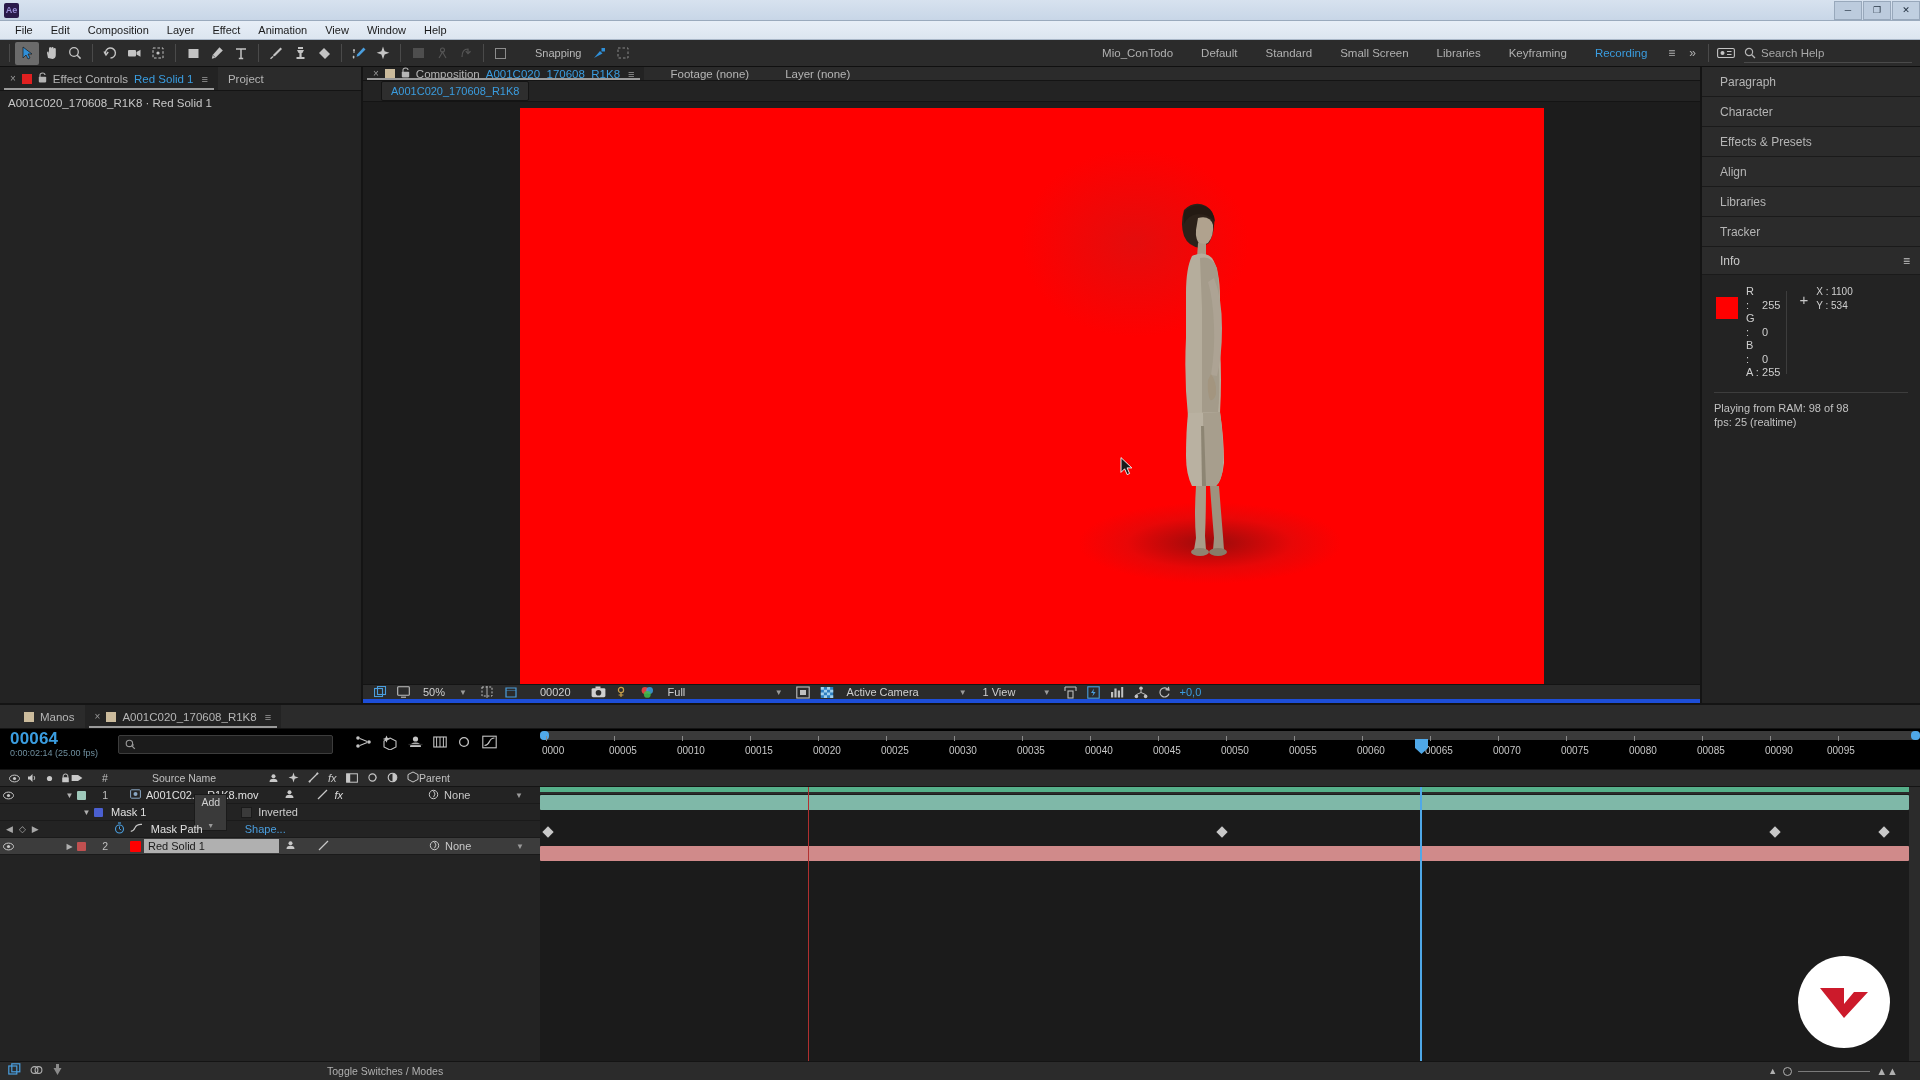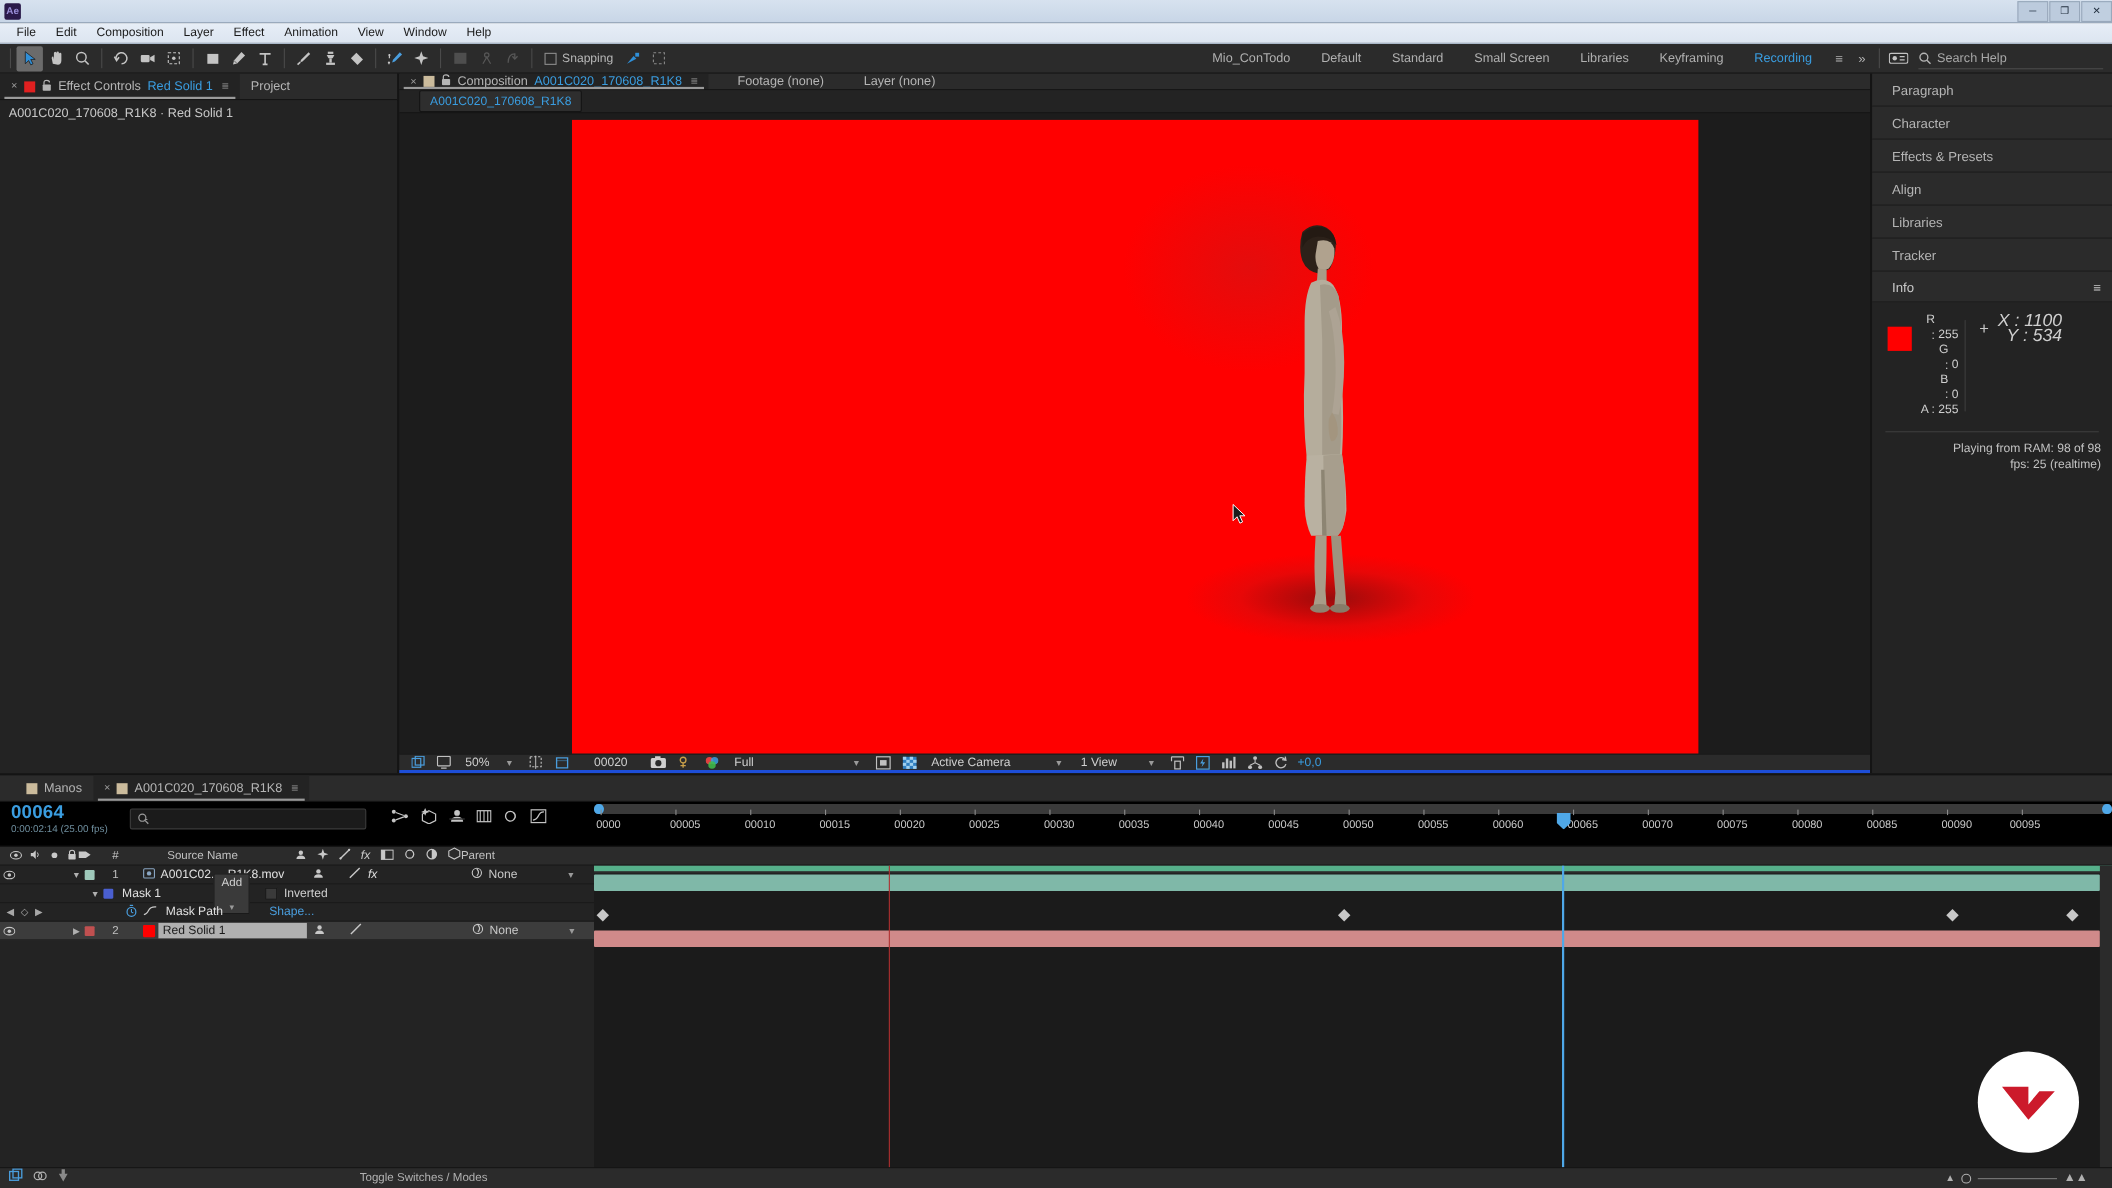--- a/index.html
+++ b/index.html
@@ -49,21 +49,21 @@
   }
   .tool {
     width: 24px; height: 23px; display: flex; align-items: center; justify-content: center;
     color: #c4c4c4;
   }
   .tool.active { background: #6b6b6b; border-radius: 2px; color: #fff; }
   .tool svg { display: block; }
   .tsep { width: 1px; height: 18px; background: #4a4a4a; margin: 0 5px; }
   .snapbox { display: flex; align-items: center; gap: 5px; margin-left: 6px; }
   .snapbox .cbx { width: 11px; height: 11px; border: 1px solid #8c8c8c; background: #2b2b2b; }
-  .snapbox .lbl { font-size: 11px; color: #b8b8b8; }
+  .snapbox .lbl { font-size: 11px; color: #b8b8b8; margin-left: 24px; }
   .ws-area { margin-left: auto; display: flex; align-items: center; height: 27px; }
   .ws-item { font-size: 11.5px; color: #b0b0b0; padding: 0 14px; line-height: 27px; }
   .ws-item.rec { color: #3a9de0; }
   .ws-icon { color: #b0b0b0; padding: 0 7px; font-size: 12px; }
   .srch-wrap {
     display: flex; align-items: center; gap: 5px; margin-left: 6px; margin-right: 8px;
     width: 168px; height: 19px; border-bottom: 1px solid #4a4a4a;
   }
   .srch-wrap .ph { font-size: 11.5px; color: #a8a8a8; }
 
@@ -133,29 +133,29 @@
   .rp-row {
     height: 30px; flex: 0 0 30px; display: flex; align-items: center;
     font-size: 12px; color: #b5b5b5; padding-left: 18px;
     border-bottom: 1px solid #1a1a1a; background: #2b2b2b;
   }
   .rp-info-hdr {
     height: 28px; flex:0 0 28px; display: flex; align-items: center; justify-content: space-between;
     font-size: 12px; color: #c8c8c8; padding: 0 10px 0 18px; background: #2b2b2b;
     border-bottom: 1px solid #1a1a1a;
   }
-  .info-body { background: #232323; padding: 10px 10px 6px 10px; flex: 1 1 auto; text-align: right; }
+  .info-body { background: #232323; padding: 10px 10px 6px 10px; flex: 1 1 auto; }
   .info-grid { display: flex; align-items: flex-start; }
   .info-swatch { width: 22px; height: 22px; background: #ff0000; margin: 12px 8px 0 4px; flex: 0 0 22px; }
   .rgba { font-size: 11px; color: #cfcfcf; line-height: 13.5px; }
   .rgba span.k { display: inline-block; width: 13px; }
   .info-div { width: 1px; align-self: stretch; background: #3d3d3d; margin: 6px 12px 6px 6px; }
   .xy-wrap { display: flex; align-items: center; gap: 8px; }
   .plus-ico { font-size: 15px; color: #c8c8c8; }
-  .xy { font-size: 16px; color: #cfcfcf; line-height: 14px; font-style: italic; }
+  .xy { font-size: 10px; color: #cfcfcf; line-height: 14px; }
   .info-hr { height: 1px; background: #3d3d3d; margin: 12px 2px 8px 2px; }
   .ram-txt { font-size: 11px; color: #c2c2c2; line-height: 14.5px; padding-left: 2px; }
 
   
   .timeline { flex: 0 0 377px; height: 377px; background: #232323; display: flex; flex-direction: column; border-top: 2px solid #141414; }
   .tl-tabs { height: 24px; background: #2b2b2b; display: flex; align-items: stretch; border-bottom: 1px solid #141414; }
   .tl-head { height: 40px; display: flex; align-items: flex-start; background: #000000; }
   .tl-left-head { width: 540px; flex: 0 0 540px; display: flex; align-items: center; padding-left: 10px; }
   .tc-big { font-size: 17px; font-weight: bold; color: #3a9de0; line-height: 19px; letter-spacing: 0.2px; }
   .tc-sub { font-size: 9px; color: #6f8f9f; line-height: 11px; }

